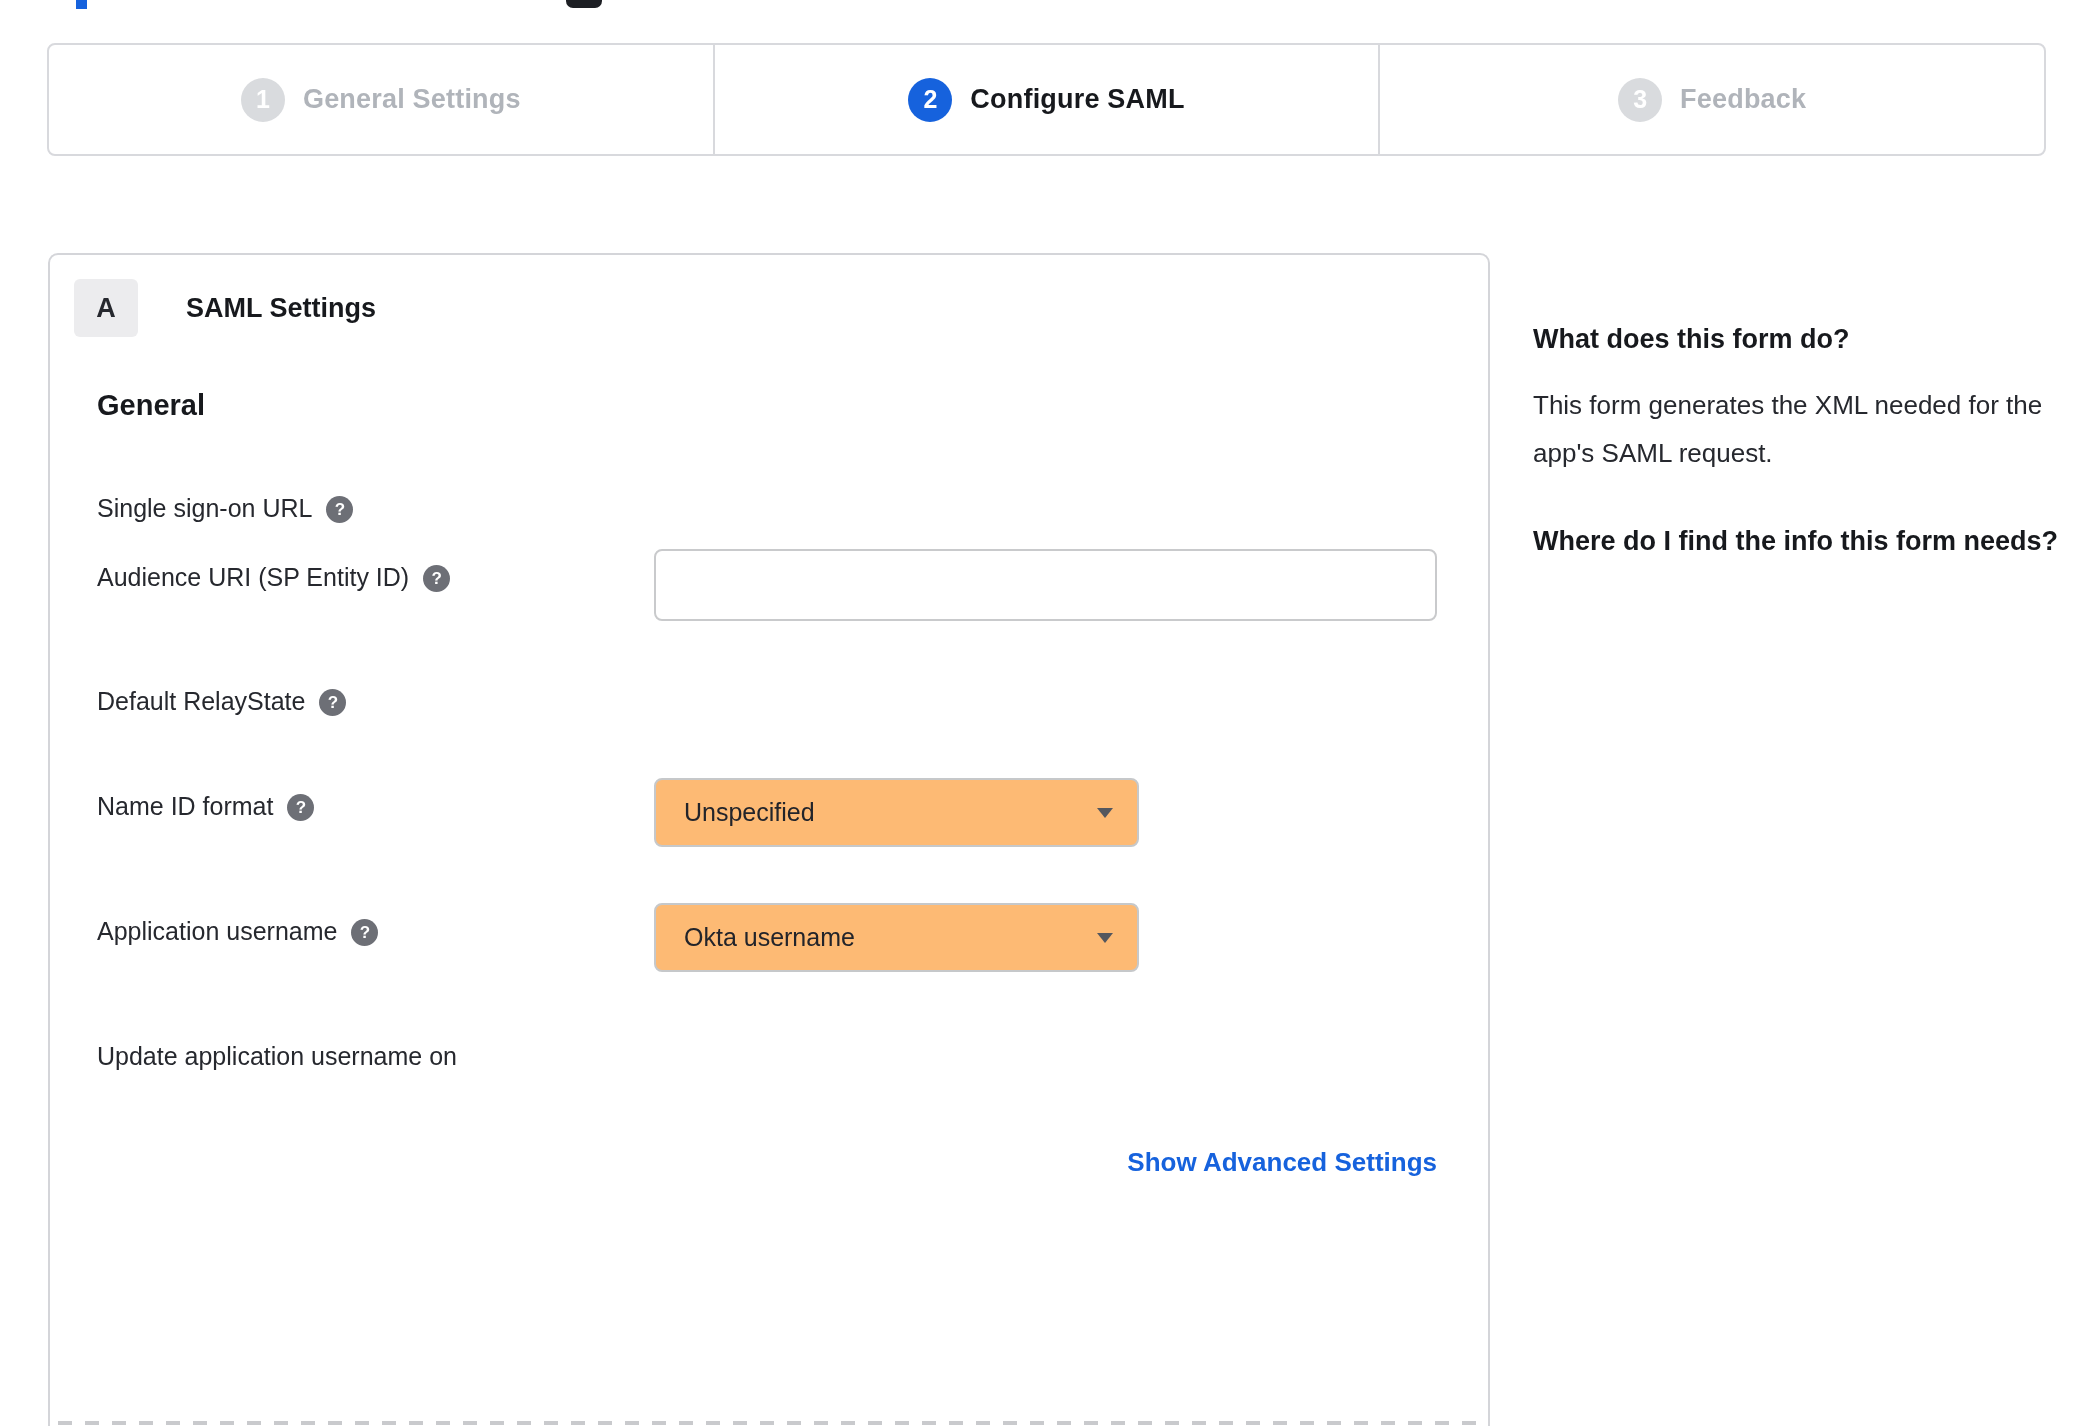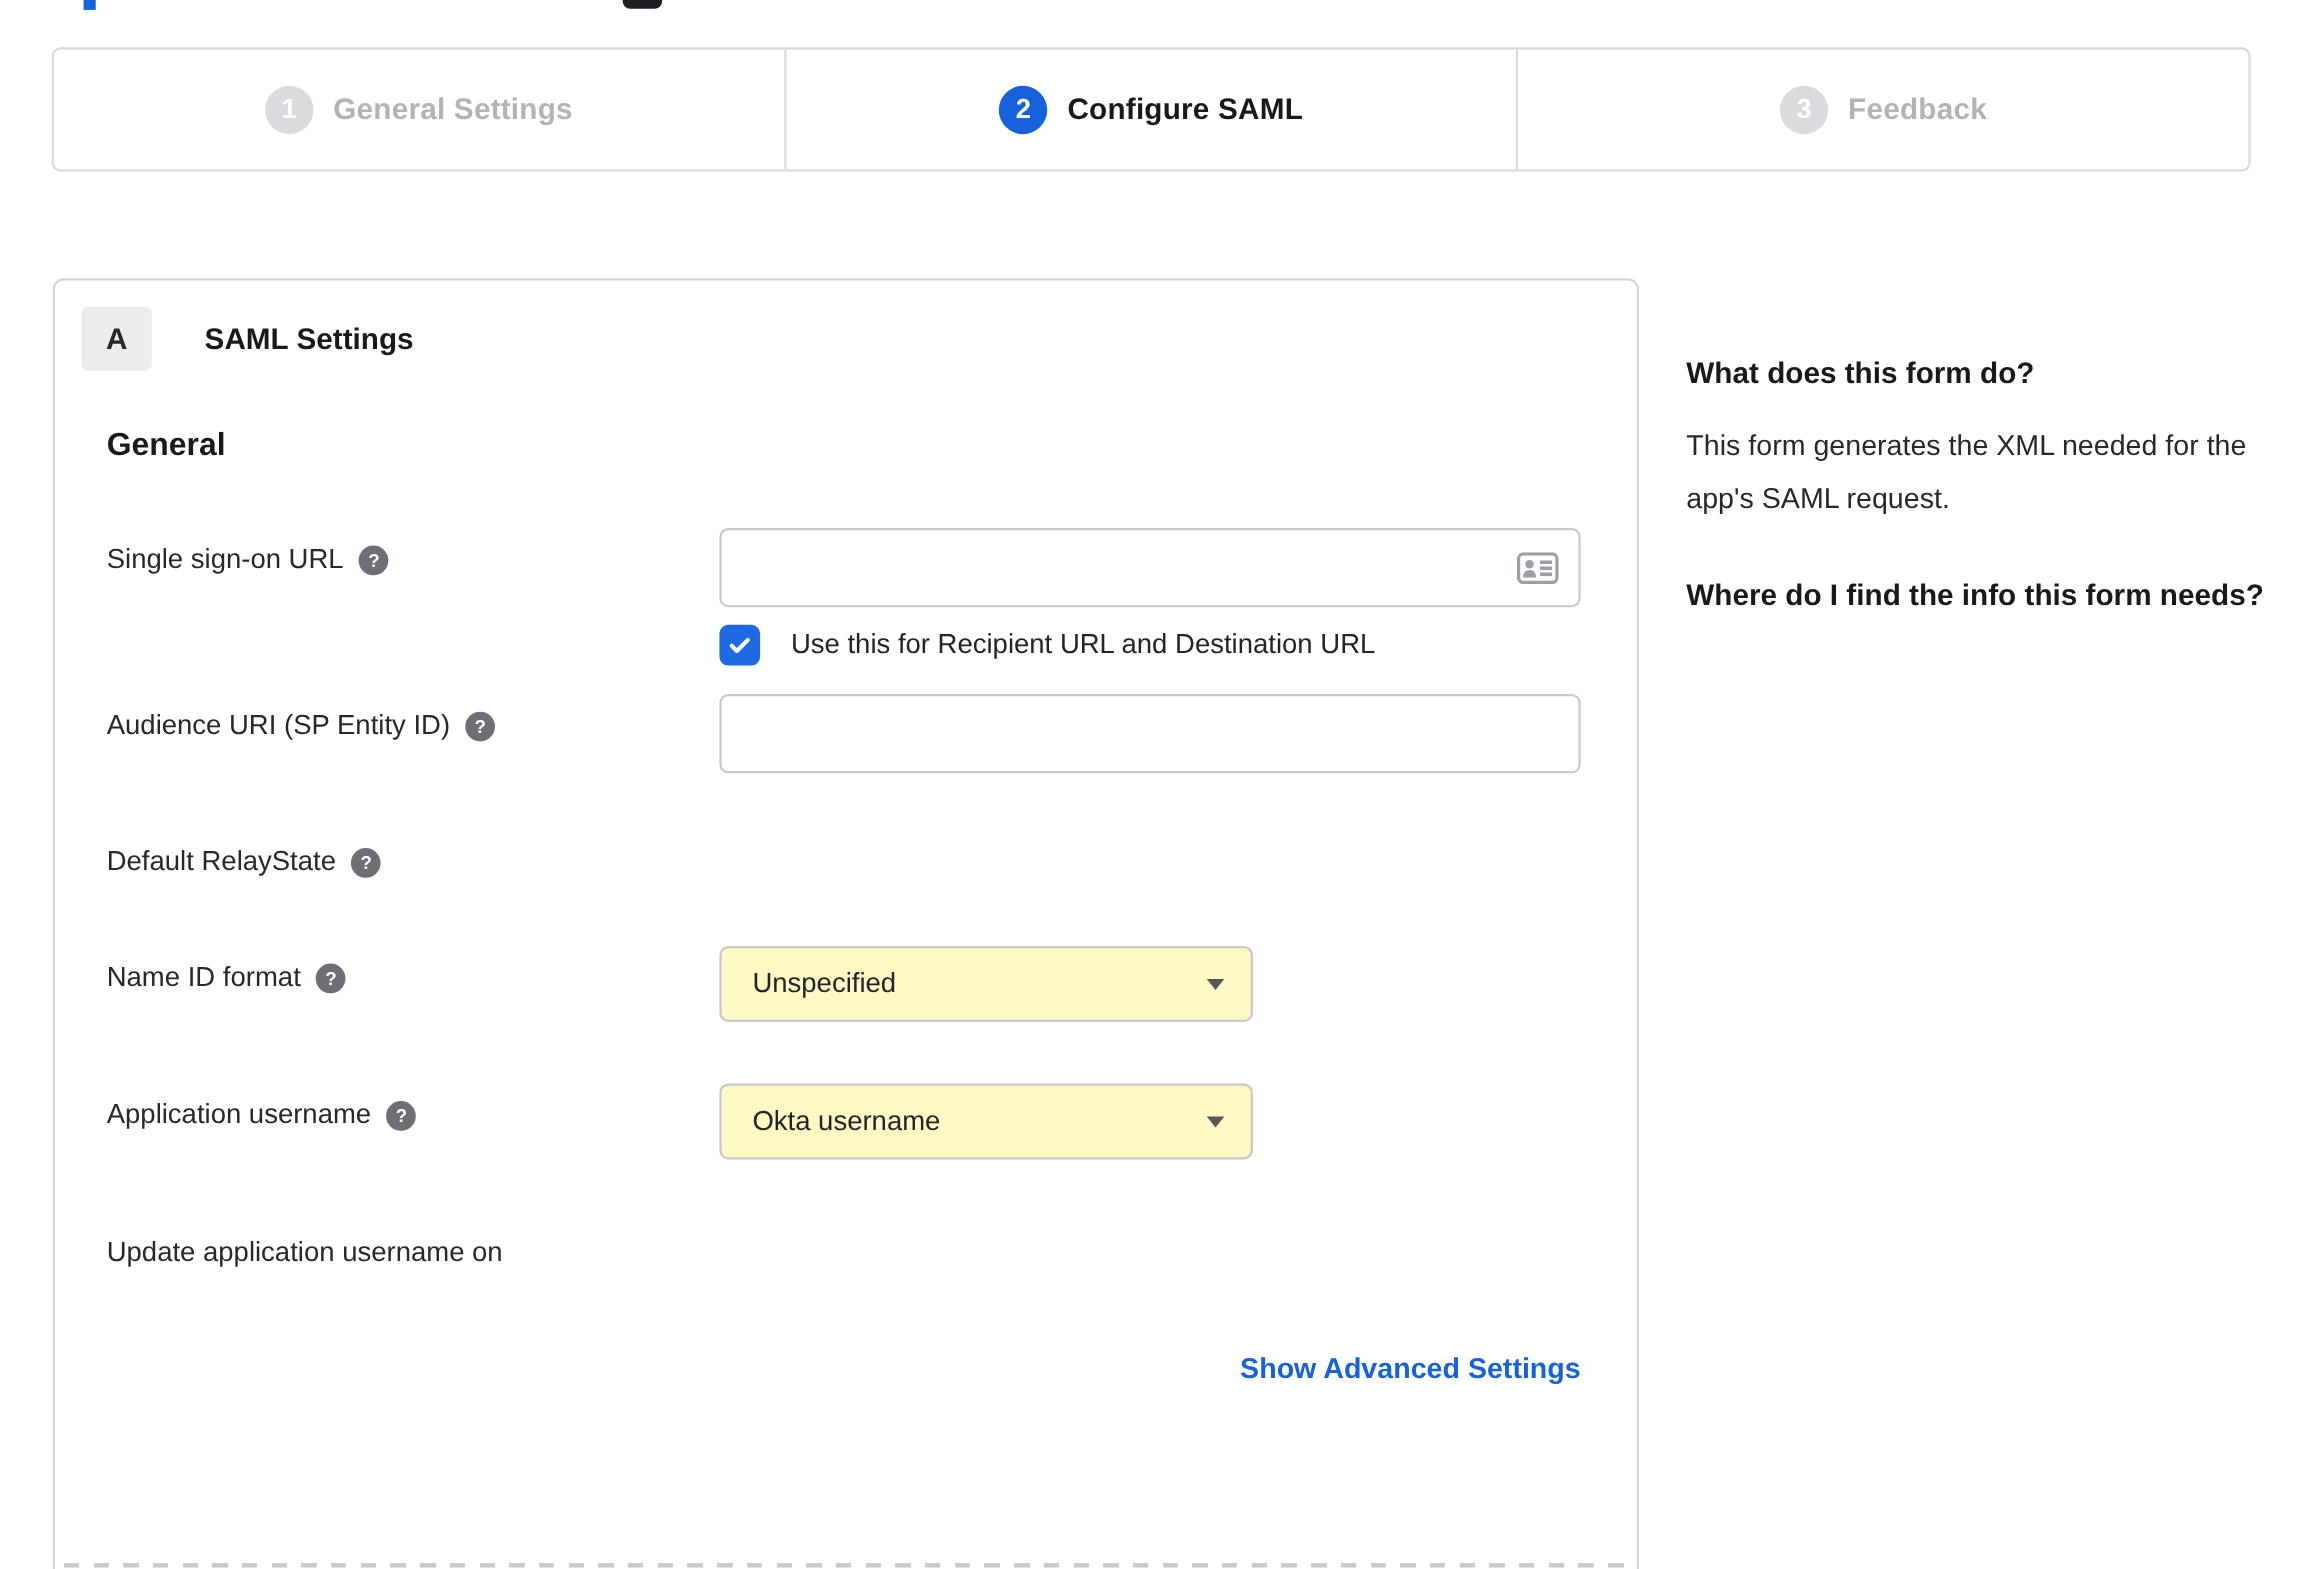--- a/index.html
+++ b/index.html
@@ -46,21 +46,21 @@
   .contact-icon { position:absolute; right:20px; top:22px; width:38px; height:29px; cursor:pointer; }
 
   .checkbox-line { display:flex; align-items:center; gap:28px; margin-top:15px; height:38px; }
   .checkbox { width:37px; height:37px; border-radius:8px; background:#1d6ae4; display:flex;
               align-items:center; justify-content:center; cursor:pointer; }
   .checkbox svg { width:25px; height:25px; }
   .checkbox-label { font-size:25px; color:#22242a; }
 
   .helper-text { font-size:24px; color:#8f9298; margin-top:12px; }
 
-  .select-box { width:485px; height:69px; border:2px solid #c6c8ca; border-radius:8px; background:#fef9c3;
+  .select-box { width:485px; height:69px; border:2px solid #c6c8ca; border-radius:8px; background:#fdba74;
                 display:flex; align-items:center; justify-content:space-between;
                 padding:0 24px 0 28px; cursor:pointer; }
   .select-value { font-size:25px; color:#22242a; }
   .select-caret { width:0; height:0; border-left:8px solid transparent; border-right:8px solid transparent;
                   border-top:10px solid #54575e; }
 
   .mb50 { margin-bottom:26px; } .mb52 { margin-bottom:52px; } .mb62 { margin-bottom:62px; }
   .mb56 { margin-bottom:56px; }
 
   .advanced-row { display:grid; grid-template-columns:557px 783px; margin-top:76px; }
@@ -105,41 +105,20 @@
   </div>
 
   <div class="group-title">General</div>
 
   <div class="panel-body">
 
     <div class="field-row mb50">
       <div class="field-label">
         <span>Single sign-on URL</span>
         <span class="help-icon">?</span>
-      </div>
-      <div>
-        <div class="text-input-wrap">
-          <input class="text-input" type="text" value="" style="">
-          <svg class="contact-icon" viewBox="0 0 38 29">
-            <rect x="1.5" y="1.5" width="35" height="26" rx="4.5" fill="none" stroke="#9aa0a6" stroke-width="3"></rect>
-            <circle cx="11.5" cy="11" r="3.8" fill="#9aa0a6"></circle>
-            <path d="M5.5 23c0-4.6 2.7-6.8 6-6.8s6 2.2 6 6.8z" fill="#9aa0a6"></path>
-            <rect x="21" y="7.5" width="11" height="3.2" fill="#9aa0a6"></rect>
-            <rect x="21" y="13" width="11" height="3.2" fill="#9aa0a6"></rect>
-            <rect x="21" y="18.5" width="11" height="3.2" fill="#9aa0a6"></rect>
-          </svg>
-        </div>
-        <div class="checkbox-line">
-          <span class="checkbox">
-            <svg viewBox="0 0 24 24">
-              <path d="M5 12.5l4.5 4.6L19 7.5" fill="none" stroke="#ffffff" stroke-width="3.6" stroke-linecap="round" stroke-linejoin="round"></path>
-            </svg>
-          </span>
-          <span class="checkbox-label">Use this for Recipient URL and Destination URL</span>
-        </div>
       </div>
     </div>
 
     <div class="field-row mb52">
       <div class="field-label">
         <span>Audience URI (SP Entity ID)</span>
         <span class="help-icon">?</span>
       </div>
       <div>
         <input class="text-input" type="text" value="" style="">

